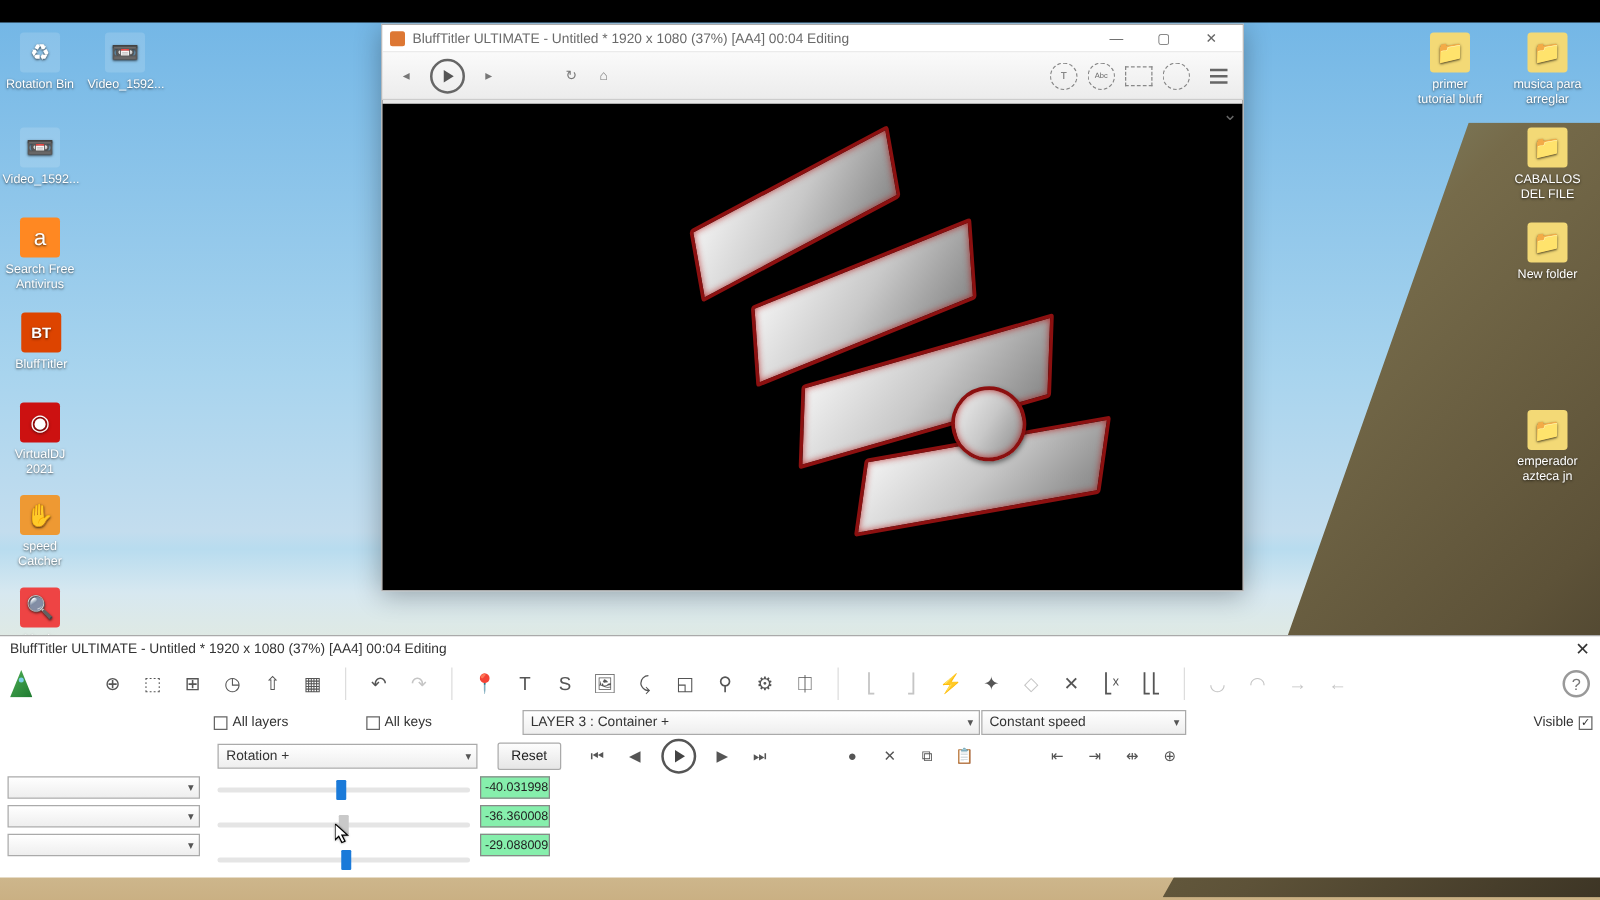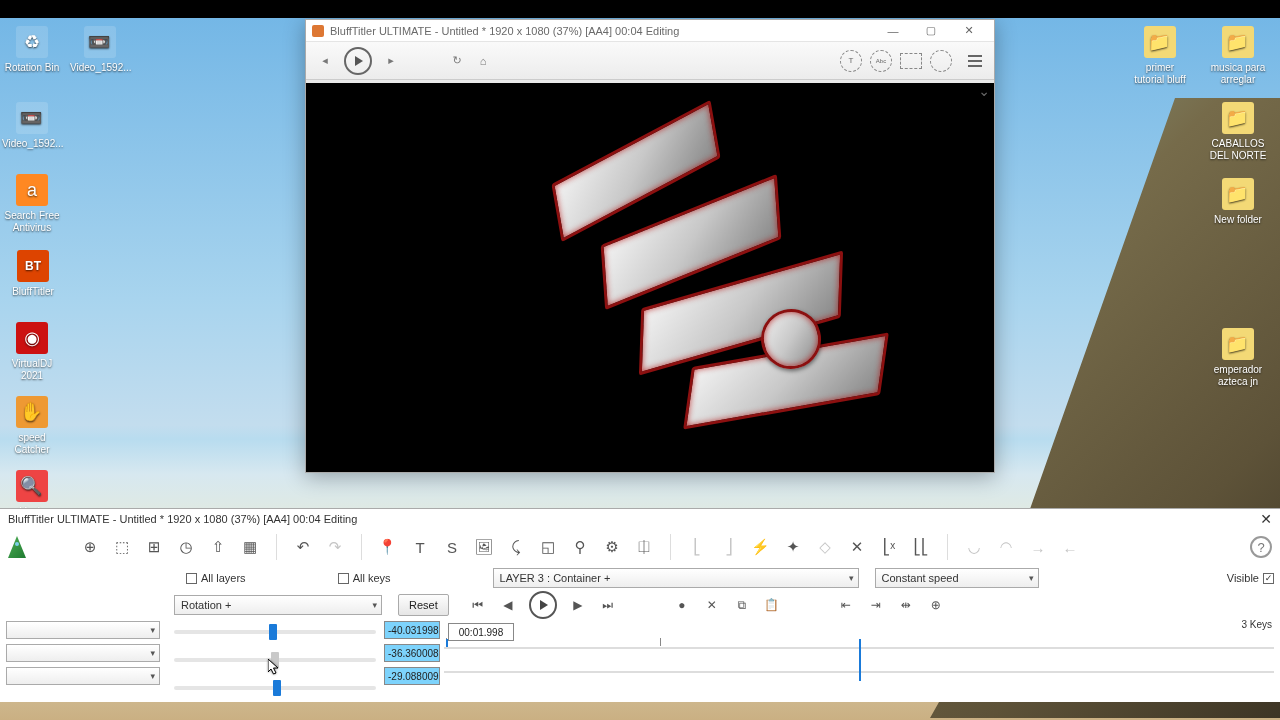--- a/index.html
+++ b/index.html
@@ -33,31 +33,31 @@
   .panel { position: absolute; left: 0; right: 0; top: 508px; bottom: 18px; background: #fff; border-top: 1px solid #aaa; display: flex; flex-direction: column; }
   .panel-title { height: 20px; display: flex; align-items: center; padding: 0 8px; font-size: 11px; color: #333; }
   .panel-title .close { margin-left: auto; font-size: 14px; cursor: pointer; }
   .panel-toolbar { height: 36px; display: flex; align-items: center; padding: 2px 8px; background: #fff; }
   .pbtn { width: 28px; height: 28px; display: flex; align-items: center; justify-content: center; color: #555; cursor: pointer; margin: 0 2px; font-size: 15px; }
   .pbtn.dis { color: #c5c5c5; cursor: default; }
   .sep { width: 1px; height: 26px; background: #ddd; margin: 0 10px; }
   .pyramid { width: 18px; height: 22px; background: linear-gradient(135deg,#4fae55,#1e7a30); clip-path: polygon(50% 0%, 100% 100%, 0% 100%); position: relative; margin-right: 8px; }
   .pyramid::after { content:""; position:absolute; left:50%; top:6px; width:4px; height:4px; background:#7dd0e9; border-radius:50%; transform:translateX(-50%);}
   .helpcircle { width: 22px; height: 22px; border: 2px solid #999; border-radius: 50%; display: flex; align-items: center; justify-content: center; font-size: 13px; color: #777; margin-left: auto; cursor: pointer; }
-  .panel-row2 { height: 26px; display: flex; align-items: center; padding: 0 6px; gap: 16px; }
+  .panel-row2 { height: 26px; display: flex; align-items: center; padding: 0 6px; gap: 1px; }
   .checkbox { display: inline-flex; align-items: center; gap: 4px; font-size: 11px; color: #333; cursor: pointer; }
   .checkbox .box { width: 11px; height: 11px; border: 1px solid #666; background: #fff; display: flex; align-items: center; justify-content: center; font-size: 9px; color: #333; }
   .dropdown { height: 20px; border: 1px solid #aaa; background: linear-gradient(#fff,#eee); display: flex; align-items: center; padding: 0 4px 0 6px; font-size: 11px; color: #333; cursor: pointer; }
   .dropdown .arrow { margin-left: auto; font-size: 9px; color: #555; }
   .panel-row3 { height: 28px; display: flex; align-items: center; padding: 0 6px; gap: 4px; }
   .btn { height: 22px; padding: 0 10px; border: 1px solid #aaa; background: linear-gradient(#fdfdfd,#e6e6e6); display: flex; align-items: center; font-size: 11px; cursor: pointer; border-radius: 2px; }
   .play2 { width: 28px; height: 28px; border: 2px solid #555; border-radius: 50%; display: flex; align-items: center; justify-content: center; margin: 0 4px; cursor: pointer;}
   .play2::after { content:""; width:0; height:0; border-left:8px solid #444; border-top:5px solid transparent; border-bottom:5px solid transparent; margin-left:2px;}
   .transport { width: 20px; height: 20px; display:flex; align-items:center; justify-content:center; cursor:pointer; color:#555; font-size:12px; margin:0 3px;}
-  .numbox { width: 56px; height: 18px; border: 1px solid #888; background: #7dd3fc; font-size: 10px; text-align: right; padding: 0 3px; line-height: 18px; }
+  .numbox { width: 56px; height: 18px; border: 1px solid #888; background: #86efac; font-size: 10px; text-align: right; padding: 0 3px; line-height: 18px; }
   .timebox { width: 66px; height: 18px; border: 1px solid #888; background: #fff; font-size: 10px; text-align: center; line-height: 18px; margin-left: 4px;}
   .sliders { flex: 0 0 210px; display: flex; flex-direction: column; gap: 6px; padding: 2px 4px 0 4px; }
   .srow { display: flex; align-items: center; gap: 4px; height: 22px; }
   .track { flex: 1; height: 4px; background: #e5e5e5; position: relative; border-radius: 2px; }
   .thumb { position: absolute; top: -6px; width: 8px; height: 16px; background: #1a7ad9; border-radius: 1px; cursor: pointer; }
   .drops { width: 160px; display:flex; flex-direction:column; gap:5px; padding-top:2px;}
   .drops .dropdown{ width:154px; height:18px;}
   .panel-bottom{ display:flex; flex:1; padding: 0 6px 2px 6px; gap:4px;}
   .timeline { flex:1; position:relative; padding-top: 4px;}
   .tl-labels { position:absolute; right:2px; top:0; font-size:10px; color:#333;}
@@ -81,21 +81,21 @@
   <div class="dicon" style="left:70px; top:8px;"><div class="glyph">📼</div><span>Video_1592...</span></div>
   <div class="dicon" style="left:2px; top:84px;"><div class="glyph">📼</div><span>Video_1592...</span></div>
   <div class="dicon" style="left:2px; top:156px;"><div class="glyph" style="background:#ff8822">a</div><span>Search Free Antivirus</span></div>
   <div class="dicon" style="left:3px; top:232px;"><div class="glyph" style="background:#dd4400;font-size:12px;font-weight:bold">BT</div><span>BluffTitler</span></div>
   <div class="dicon" style="left:2px; top:304px;"><div class="glyph" style="background:#cc1111">◉</div><span>VirtualDJ 2021</span></div>
   <div class="dicon" style="left:2px; top:378px;"><div class="glyph" style="background:#ee9933">✋</div><span>speed Catcher</span></div>
   <div class="dicon" style="left:2px; top:452px;"><div class="glyph" style="background:#ee4444">🔍</div><span>Music Search</span></div>
 
   <div class="dicon" style="left:1130px; top:8px;"><div class="glyph" style="background:#f3d976">📁</div><span>primer tutorial bluff</span></div>
   <div class="dicon" style="left:1208px; top:8px;"><div class="glyph" style="background:#f3d976">📁</div><span>musica para arreglar</span></div>
-  <div class="dicon" style="left:1208px; top:84px;"><div class="glyph" style="background:#f3d976">📁</div><span>CABALLOS DEL NORTE</span></div>
+  <div class="dicon" style="left:1208px; top:84px;"><div class="glyph" style="background:#f3d976">📁</div><span>CABALLOS DEL FILE</span></div>
   <div class="dicon" style="left:1208px; top:160px;"><div class="glyph" style="background:#f3d976">📁</div><span>New folder</span></div>
   <div class="dicon" style="left:1208px; top:310px;"><div class="glyph" style="background:#f3d976">📁</div><span>emperador azteca jn</span></div>
 </div>
 
 <div class="appwin">
   <div class="titlebar">
     <div class="logo"></div>
     <div class="t-title">BluffTitler ULTIMATE  - Untitled * 1920 x 1080 (37%) [AA4] 00:04 Editing</div>
     <div class="winbtn">―</div>
     <div class="winbtn">▢</div>
@@ -258,33 +258,20 @@
           <div class="track">
             <div class="thumb" style="left:49%"></div>
           </div>
         </div>
     </div>
     <div style="display:flex;flex-direction:column;gap:5px;padding-top:2px">
       <div class="numbox">-40.031998</div>
       <div class="numbox">-36.360008</div>
       <div class="numbox">-29.088009</div>
     </div>
-    <div class="timeline">
-      <div class="timebox">00:01.998</div>
-      <div class="tl-labels">3 Keys</div>
-      <div class="tl-canvas">
-        <div class="tl-rule" style="top:6px"></div>
-        <div class="tl-tick" style="left:2px"></div>
-        <div class="tl-key" style="left:2px;height:8px"></div>
-        <div class="tl-tick" style="left:26%"></div>
-        <div class="tl-key" style="left:50%"></div>
-        <div class="tl-rule" style="top:30px"></div>
-        <div class="tl-key" style="left:50%;top:24px;height:16px"></div>
-      </div>
-    </div>
   </div>
 </div>
 
 <div class="cursor-arrow" style="left:268px; top:659px;">
   <svg viewBox="0 0 12 18">
       <path d="M0 0 L0 13 L3 10 L5.5 15 L8 14 L5.5 9 L10 9 Z" fill="#fff" stroke="#000" stroke-width="1"></path>
     </svg>
 </div>
 
 </body></html>

